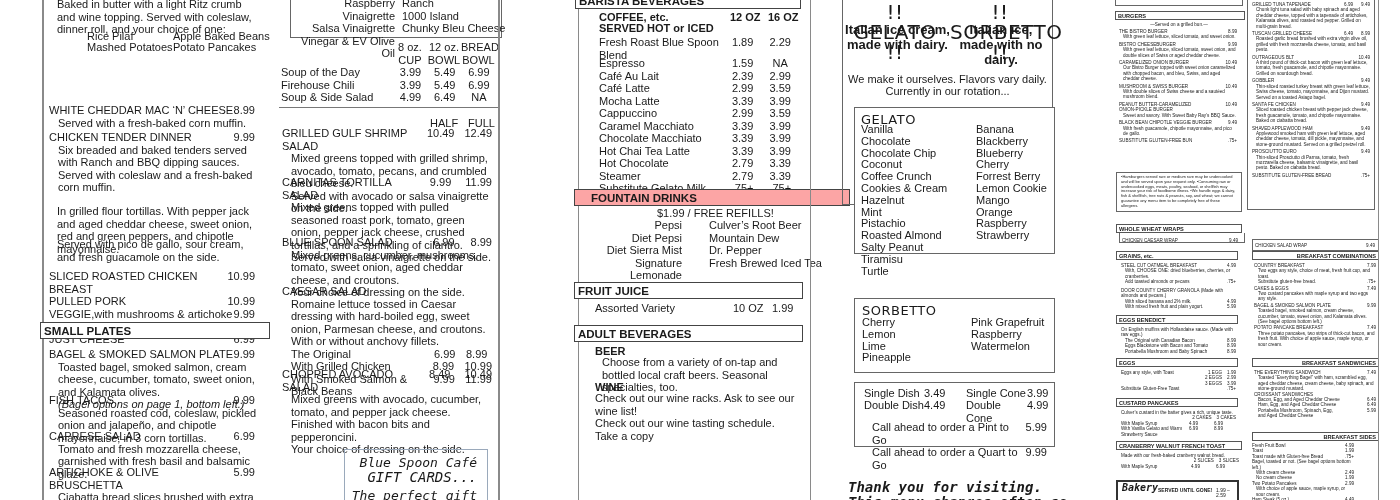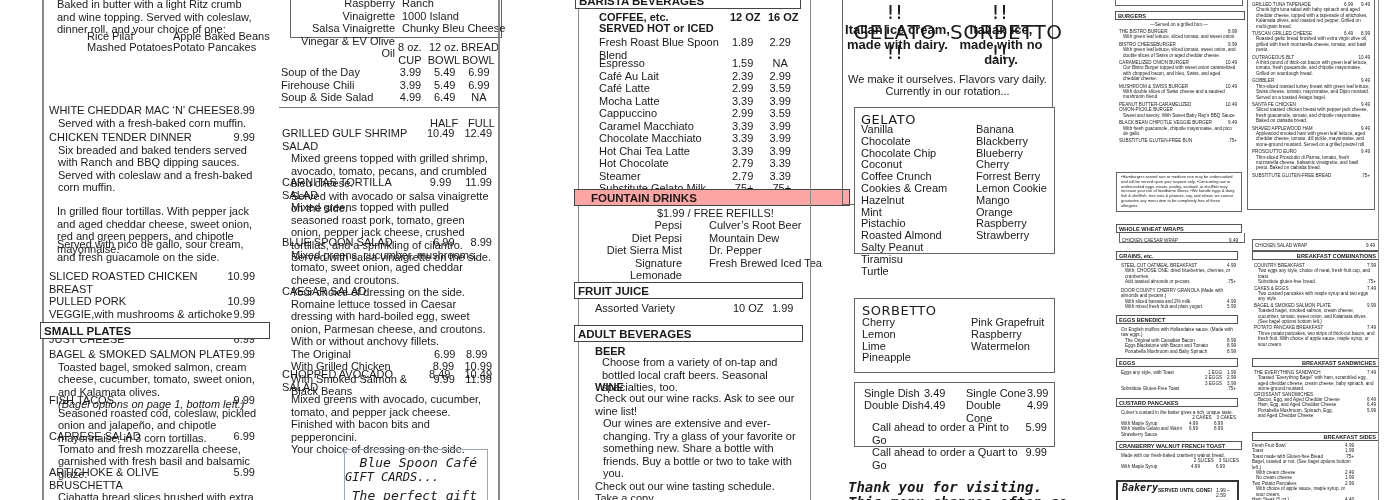--- a/index.html
+++ b/index.html
@@ -206,21 +206,21 @@
           <span>8.49</span>
           <span>10.49</span>
         </span>
       </div>
     <div class="desc">Mixed greens with avocado, cucumber, tomato, and pepper jack cheese. Finished with bacon bits and pepperoncini.</div>
     <div class="desc">Your choice of dressing on the side.</div>
   </div>
 
   <div class="box" style="left:344px; top:449px; width:144px; height:60px; border-color:#9aa9bb;">
     <div class="marker" style="font-size:13px; line-height:15px; text-align:right; padding:5px 10px 0 0;">Blue Spoon Café</div>
-    <div class="marker" style="font-size:12px; line-height:15px; padding-right:10px;">GIFT CARDS...</div>
+    <div class="marker" style="font-size:14px; line-height:15px; text-align:right; padding-right:10px;">GIFT CARDS...</div>
     <div class="marker" style="font-size:13px; line-height:15px; text-align:right; padding:3px 10px 0 0;">The perfect gift</div>
   </div>
 
   <div class="vline" style="left:498px;"></div>
 </div>
 
 <div class="panel p2">
   <div class="vline" style="left:8px; width:1px;"></div>
 
   <div class="abs hdr" style="left:5px; top:-8px; width:226px; background:#fff;">BARISTA BEVERAGES</div>
@@ -310,21 +310,20 @@
   <div class="abs f11" style="left:25px; top:302px;">Assorted Variety</div>
   <div class="abs f11" style="left:163px; top:302px;">10 OZ</div>
   <div class="abs f11" style="left:202px; top:302px;">1.99</div>
 
   <div class="abs hdr" style="left:4px; top:325px; width:229px; background:#fff;">ADULT BEVERAGES</div>
   <div class="abs f11 b" style="left:25px; top:345px;">BEER</div>
   <div class="abs f11" style="left:32px; top:356px; width:190px;">Choose from a variety of on-tap and bottled local craft beers.  Seasonal specialties, too.</div>
   <div class="abs f11 b" style="left:25px; top:381px;">WINE</div>
   <div class="abs f11" style="left:25px; top:392px; width:205px;">
     <div>Check out our wine racks. Ask to see our wine list!</div>
-    <div style="padding-left:8px;">Our wines are extensive and ever-changing. Try a glass of your favorite or something new. Share a bottle with friends. Buy a bottle or two to take with you.</div>
     <div>Check out our wine tasting schedule. Take a copy</div>
 
   </div>
 
   <div class="vline" style="left:240px; width:1px;"></div>
 
   <div class="box" style="left:272px; top:-5px; width:211px; height:210px;"></div>
   <div class="abs thin-font" style="left:280px; top:2px; width:90px; text-align:center; font-size:20px; line-height:20px;">!! GELATO !!</div>
   <div class="abs b" style="left:275px; top:22px; width:105px; text-align:center; font-size:13px; line-height:15px;">Italian ice cream, made with dairy.</div>
   <div class="abs thin-font" style="left:380px; top:2px; width:100px; text-align:center; font-size:20px; line-height:20px;">!! SORBETTO !!</div>

